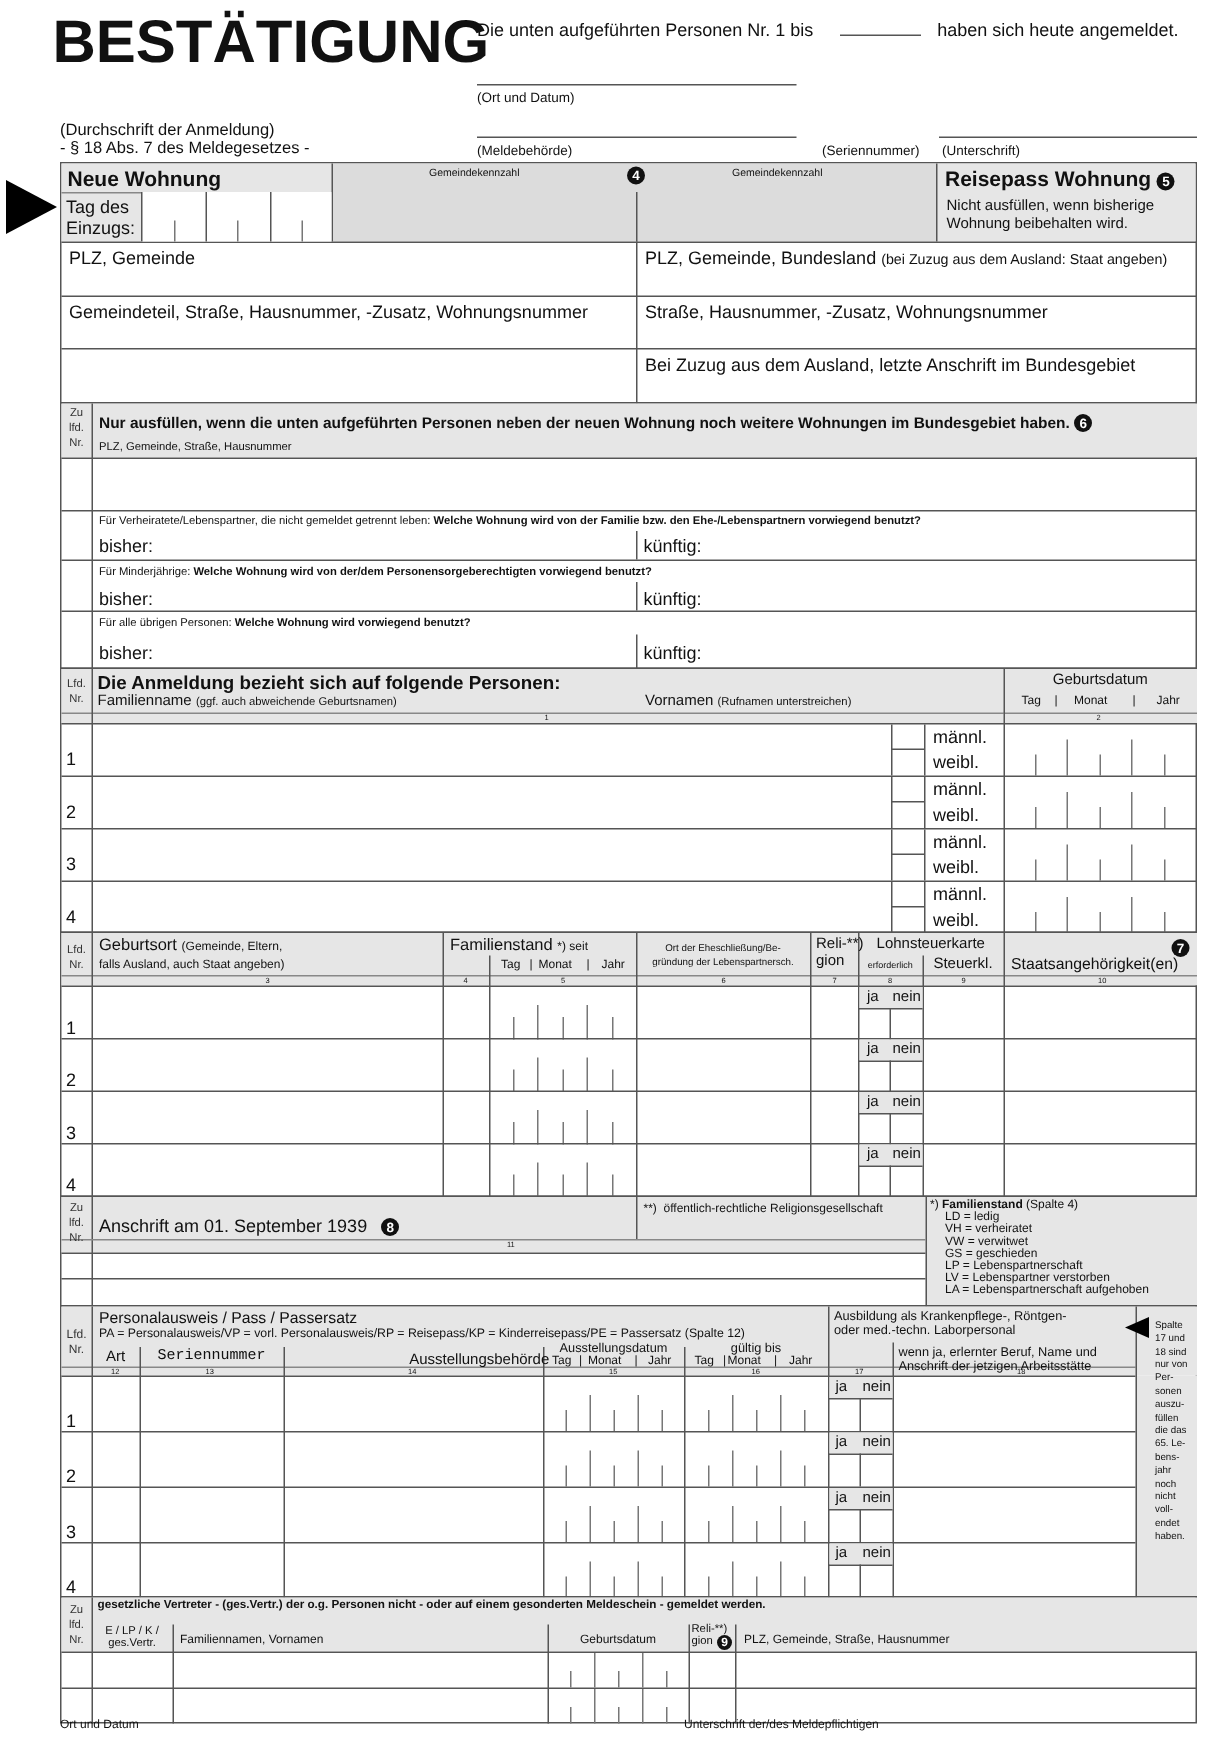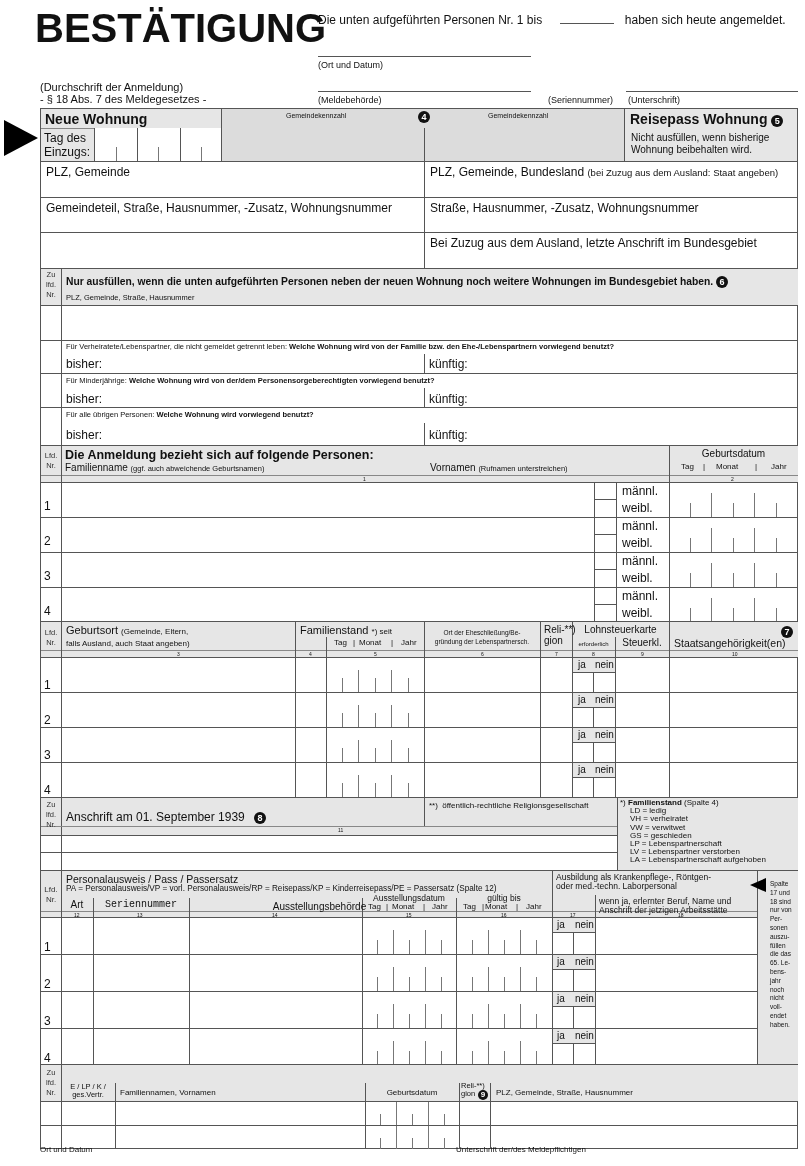--- a/index.html
+++ b/index.html
@@ -593,20 +593,21 @@
 <div class="vline" style="left:115px;top:1083px;height:66px;"></div>
 <div class="vline" style="left:365px;top:1083px;height:66px;"></div>
 <div class="vline" style="left:459px;top:1083px;height:66px;"></div>
 <div class="vline" style="left:490px;top:1083px;height:66px;"></div>
 <div class="abs ctr" style="left:41px;top:1068px;width:20px;font-size:7.5px;line-height:10px;color:#333;">
   <div>Zu</div>
     <div>lfd.</div>
     <div>Nr.</div>
 </div>
 <div class="abs b" style="left:65px;top:1065px;font-size:7.8px;line-height:9px;white-space:nowrap;">
+    <div>gesetzliche Vertreter - (ges.Vertr.) der o.g. Personen nicht - oder auf einem gesonderten Meldeschein - gemeldet werden.</div>
 </div>
 <div class="abs ctr" style="left:61px;top:1083px;width:54px;font-size:7.5px;line-height:8px;">
   <div>E / LP / K /</div>
     <div>ges.Vertr.</div>
 </div>
 <div class="abs" style="left:120px;top:1088px;font-size:8px;">Familiennamen, Vornamen</div>
 <div class="abs ctr" style="left:365px;top:1088px;width:94px;font-size:8px;">Geburtsdatum</div>
 <div class="abs" style="left:461px;top:1082px;font-size:7.5px;line-height:8px;">
   <div>Reli-**)</div>
     <div>gion</div>

